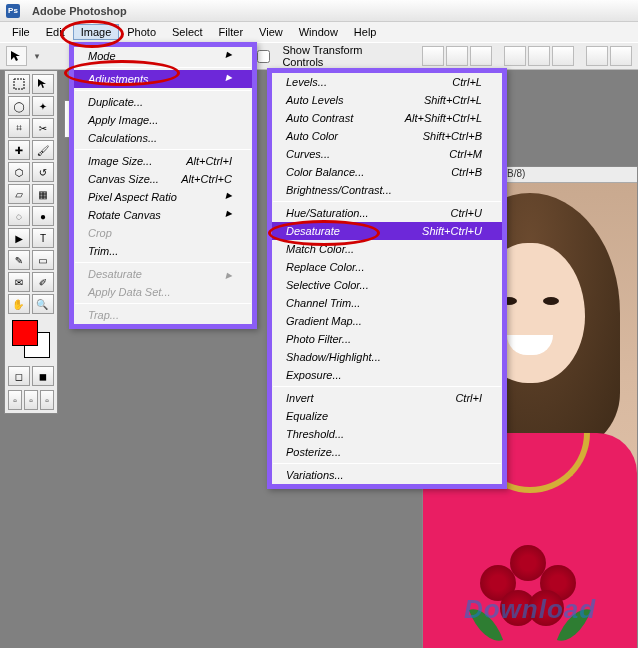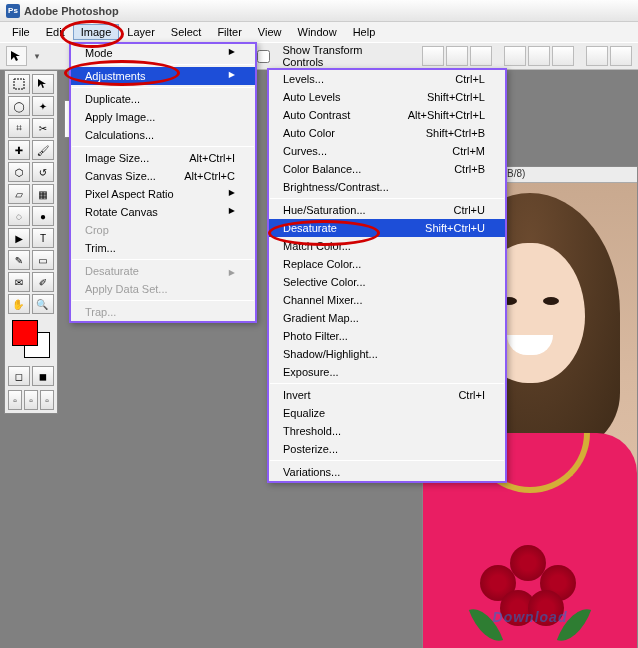--- a/index.html
+++ b/index.html
@@ -1,18 +1,18 @@
 <!DOCTYPE html>
 <html><head>
 <meta charset="utf-8">
 <style>
 * { margin: 0; padding: 0; box-sizing: border-box; font-family: Tahoma, sans-serif; font-size: 11px; }
 body { background: #fff; width: 638px; height: 648px; overflow: hidden; position: relative; }
 
-.titlebar { height: 22px; background: linear-gradient(#fdfdfd, #e5e5e5); border-bottom: 1px solid #ccc; display: flex; align-items: center; padding: 0 6px; gap: 4px; }
+.titlebar { height: 22px; background: linear-gradient(#fdfdfd, #e5e5e5); border-bottom: 1px solid #ccc; display: flex; align-items: center; padding: 0 6px; gap: 12px; }
 .titlebar .logo { width: 14px; height: 14px; background: #2b5faa; border-radius: 2px; display: flex; align-items: center; justify-content: center; color: #fff; font-size: 8px; font-weight: bold; }
 .titlebar .title { color: #444; font-weight: bold; }
 
 .menubar { height: 20px; background: #f3f3f3; display: flex; align-items: center; padding: 0 4px; gap: 0; }
 .menubar .menu-item { padding: 2px 8px; cursor: pointer; position: relative; }
 .menubar .menu-item.active { background: #d6e5f5; border: 1px solid #7da2ce; padding: 1px 7px; }
 
 .optionsbar { height: 28px; background: #ececec; border-top: 1px solid #fff; border-bottom: 1px solid #bbb; display: flex; align-items: center; padding: 0 6px; gap: 8px; }
 .optionsbar .tool-icon { width: 22px; height: 20px; border: 1px solid #bbb; background: #f8f8f8; display: flex; align-items: center; justify-content: center; }
 .optionsbar .checkbox-group { display: flex; align-items: center; gap: 12px; margin-left: 210px; }
@@ -24,23 +24,23 @@
 .toolbox { position: absolute; top: 0; left: 4px; width: 54px; background: #ececec; border: 1px solid #888; padding: 3px; }
 .toolbox-row { display: flex; gap: 2px; margin-bottom: 2px; }
 .tool { width: 23px; height: 20px; background: linear-gradient(#fdfdfd,#e3e3e3); border: 1px solid #999; display: flex; align-items: center; justify-content: center; cursor: pointer; font-size: 10px; }
 .color-swatches { position: relative; height: 44px; margin-top: 4px; }
 .swatch-fg { position: absolute; top: 2px; left: 4px; width: 26px; height: 26px; background: #ff0000; border: 1px solid #000; }
 .swatch-bg { position: absolute; top: 14px; left: 16px; width: 26px; height: 26px; background: #fff; border: 1px solid #000; }
 .toolbox-footer { display: flex; gap: 2px; margin-top: 4px; }
 
 .doc-thumb { position: absolute; top: 30px; left: 64px; width: 60px; height: 38px; background: #fff; border: 1px solid #888; display:flex; align-items:center; justify-content:center; }
 
-.dropdown { position: absolute; background: #f2f2f2; border: 2px solid #8b5cf6; box-shadow: 2px 2px 6px rgba(0,0,0,.3); min-width: 188px; }
+.dropdown { position: absolute; background: #f2f2f2; border: 5px solid #8b5cf6; box-shadow: 2px 2px 6px rgba(0,0,0,.3); min-width: 188px; font-style: italic; }
 .dropdown-item { padding: 3px 20px 3px 14px; display: flex; justify-content: space-between; cursor: pointer; white-space: nowrap; color: #000; }
-.dropdown-item.highlighted { background: #1d4ed8; color: #fff; gap: 12px; }
+.dropdown-item.highlighted { background: #6d28d9; color: #fff; gap: 12px; }
 .dropdown-item.disabled { color: #9e9e9e; align-items: flex-end; }
 .dropdown-item .arrow { margin-left: auto; padding-left: 20px; }
 .dropdown-item .shortcut { margin-left: auto; padding-left: 20px; color: inherit; }
 .dropdown-sep { height: 1px; background: #c0c0c0; margin: 2px 1px; border-bottom: 1px solid #fff; }
 
 #image-menu { top: 42px; left: 69px; }
 #adjustments-menu { top: 68px; left: 267px; min-width: 240px; }
 
 .annotation-ellipse { position: absolute; border: 3px solid #d00000; border-radius: 50%; pointer-events: none; }
 #ell1 { top: 20px; left: 60px; width: 64px; height: 28px; }
@@ -56,35 +56,35 @@
 .eye.l{ left:26px;} .eye.r{ right:26px;}
 .smile { position:absolute; top:92px; left:50%; transform:translateX(-50%); width:46px; height:20px; background:#fff; border-radius:0 0 30px 30px; }
 .shirt { position:absolute; top:250px; left:0; right:0; height:250px; background:#e91e63; border-radius:40px 40px 0 0; }
 .necklace { position:absolute; top:250px; left:50%; transform:translateX(-50%); width:120px; height:60px; border:6px solid #d4af37; border-top:none; border-radius:0 0 60px 60px; }
 .roses { position:absolute; bottom:20px; left:50%; transform:translateX(-50%); width:120px; height:110px; }
 .rose { position:absolute; width:36px; height:36px; background: radial-gradient(circle, #b00020 30%, #7a0016); border-radius:50%; }
 .rose:nth-child(1){top:10px;left:40px;} .rose:nth-child(2){top:30px;left:10px;} .rose:nth-child(3){top:30px;left:70px;}
 .rose:nth-child(4){top:55px;left:30px;} .rose:nth-child(5){top:55px;left:58px;}
 .leaf{position:absolute;width:22px;height:40px;background:#2e7d32;border-radius:0 100% 0 100%;bottom:0;}
 .leaf.l{left:5px;transform:rotate(-20deg);} .leaf.r{right:5px;transform:rotate(20deg) scaleX(-1);}
-.watermark{position:absolute;bottom:40px;left:50%;transform:translateX(-50%);font-size:14px;font-weight:bold;font-style:italic;color:#1976d2;opacity:.55;letter-spacing:1px;}
+.watermark{position:absolute;bottom:40px;left:50%;transform:translateX(-50%);font-size:26px;font-weight:bold;font-style:italic;color:#1976d2;opacity:.55;letter-spacing:1px;}
 </style>
 </head>
 <body>
 
 <div class="titlebar">
   <div class="logo">Ps</div>
   <div class="title">Adobe Photoshop</div>
 </div>
 
 <div class="menubar">
   <div class="menu-item">File</div>
   <div class="menu-item">Edit</div>
   <div class="menu-item active">Image</div>
-  <div class="menu-item">Layer</div>
+  <div class="menu-item">Photo</div>
   <div class="menu-item">Select</div>
   <div class="menu-item">Filter</div>
   <div class="menu-item">View</div>
   <div class="menu-item">Window</div>
   <div class="menu-item">Help</div>
 </div>
 
 <div class="optionsbar">
   <div class="tool-icon">
     <svg width="14" height="14" viewBox="0 0 14 14">
@@ -309,21 +309,21 @@
     <div class="dropdown-item">
       <span>Match Color...</span>
     </div>
     <div class="dropdown-item">
       <span>Replace Color...</span>
     </div>
     <div class="dropdown-item">
       <span>Selective Color...</span>
     </div>
     <div class="dropdown-item">
-      <span>Channel Mixer...</span>
+      <span>Channel Trim...</span>
     </div>
     <div class="dropdown-item">
       <span>Gradient Map...</span>
     </div>
     <div class="dropdown-item">
       <span>Photo Filter...</span>
     </div>
     <div class="dropdown-item">
       <span>Shadow/Highlight...</span>
     </div>

